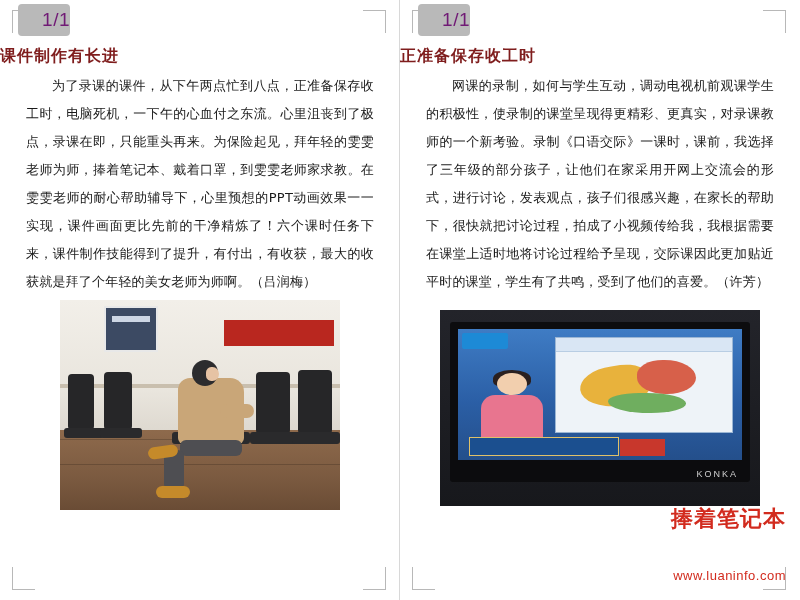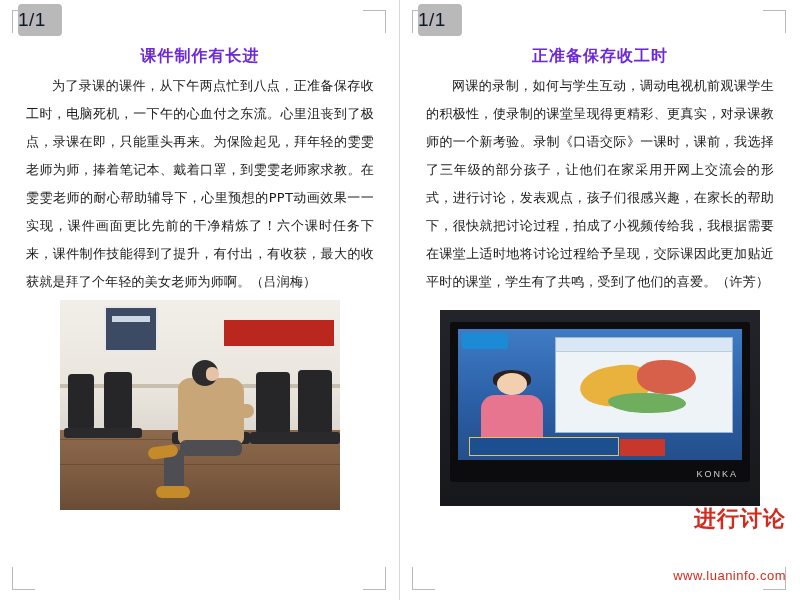--- a/index.html
+++ b/index.html
@@ -51,41 +51,40 @@
   .crop.tl { border-left: 1px solid #b8b8b8; border-top: 1px solid #b8b8b8; }
   .crop.tr { border-right: 1px solid #b8b8b8; border-top: 1px solid #b8b8b8; }
   .crop.bl { border-left: 1px solid #b8b8b8; border-bottom: 1px solid #b8b8b8; }
   .crop.br { border-right: 1px solid #b8b8b8; border-bottom: 1px solid #b8b8b8; }
 
   
   .page-badge {
     position: absolute;
     top: 4px;
     left: 18px;
-    width: 44px;
+    width: 52px;
     height: 32px;
     background: #b9b9b9;
     border-radius: 4px;
-    color: #0f172a;
+    color: #701a75;
     font-size: 19px;
     line-height: 32px;
-    text-align: left;
+    text-align: right;
     letter-spacing: 0.5px;
     font-family: "Liberation Sans", sans-serif;
   }
 
   .article-title {
     position: absolute;
     top: 46px;
     left: 0;
     width: 100%;
-    text-align: center;
     font-size: 16px;
     font-weight: bold;
-    color: #6d28d9;
+    color: #7f1d1d;
     font-family: "DejaVu Sans", sans-serif;
     letter-spacing: 1px;
   }
 
   .article-body {
     position: absolute;
     top: 72px;
     left: 26px;
     width: 348px;
     font-size: 13px;
@@ -402,17 +401,17 @@
           </div>
           <div class="pr-lower-third"></div>
           <div class="pr-lower-third-b"></div>
         </div>
         <div class="pr-brand">KONKA</div>
       </div>
     </div>
   </div>
 
   <div class="watermark">
-    <div class="watermark-cn">进行讨论</div>
+    <div class="watermark-cn">捧着笔记本</div>
     <div class="watermark-url">www.luaninfo.com</div>
   </div>
 
 </div>
 
 </body></html>

